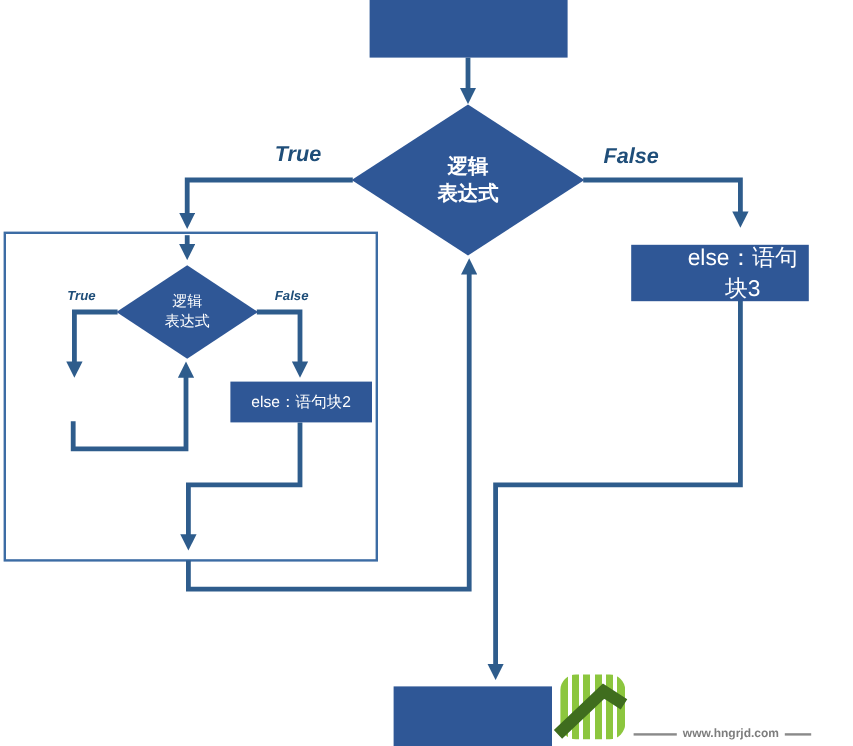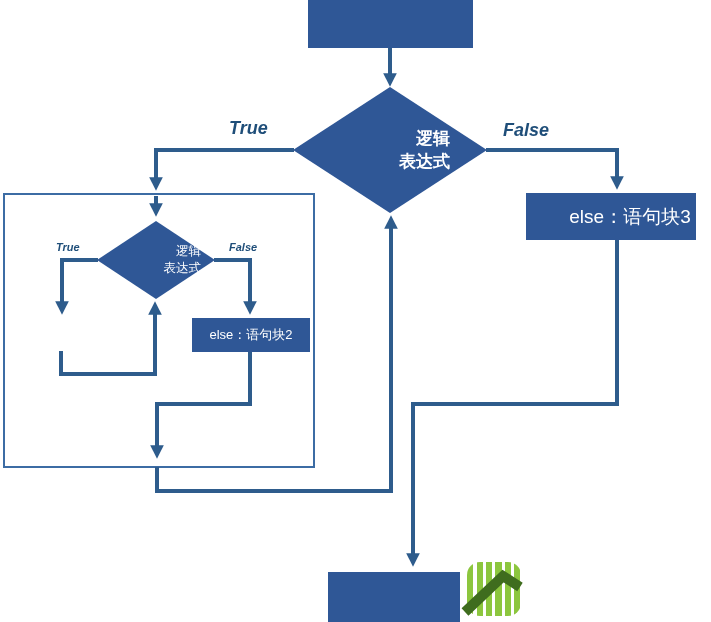--- a/index.html
+++ b/index.html
@@ -14,21 +14,21 @@
     text-align:center;box-sizing:border-box;
   }
   .subbox{
     position:absolute;left:3px;top:193px;width:312px;height:275px;
     border:2px solid #3C6CA4;box-sizing:border-box;background:transparent;
   }
   .cond-label{position:absolute;color:#1F4E79;font-weight:bold;font-style:italic;}
   .cond-label.big{font-size:18px;}
   .cond-label.small{font-size:11px;}
   .diamond-text{
-    position:absolute;color:#ffffff;text-align:right;font-weight:bold;
+    position:absolute;color:#ffffff;text-align:center;font-weight:bold;
   }
   .diamond-text.main{left:330px;top:127px;width:120px;font-size:17px;line-height:23px;}
   .diamond-text.inner{left:111px;top:243px;width:90px;font-size:12.5px;line-height:17px;font-weight:normal;}
   .diamond-text span{display:block;}
 
   
   .wm-logo{
     position:absolute;left:467px;top:562px;width:54px;height:54px;
     border-radius:13px;
     background:repeating-linear-gradient(to right,#8CC63E 0 6px,#ffffff 6px 9.5px);
@@ -75,21 +75,21 @@
       <path d="M617 240 V404 H413 V562" marker-end="url(#arr)"></path>
     </g>
 
     <polygon points="390,87 487,150 390,213 293,150" fill="#2F5796"></polygon>
     <polygon points="156,221 215,260 156,299 97,260" fill="#2F5796"></polygon>
   </svg>
 
   <div class="node-box" style="left:308px;top:0;width:165px;height:48px;"></div>
   <div class="node-box" style="left:328px;top:572px;width:132px;height:50px;"></div>
 
-  <div class="node-box" style="left:526px;top:193px;width:170px;height:47px;font-size:19px;padding-left:38px;">else：语句块3</div>
+  <div class="node-box" style="left:526px;top:204px;width:148px;height:47px;font-size:19px;padding-left:38px;">else：语句块3</div>
   <div class="node-box" style="left:192px;top:318px;width:118px;height:34px;font-size:13px;">else：语句块2</div>
 
   <div class="diamond-text main">
     <span>逻辑</span>
     <span>表达式</span>
   </div>
   <div class="diamond-text inner">
     <span>逻辑</span>
     <span>表达式</span>
   </div>
@@ -97,14 +97,19 @@
   <div class="cond-label big" style="left:229px;top:118px;">True</div>
   <div class="cond-label big" style="left:503px;top:120px;">False</div>
   <div class="cond-label small" style="left:56px;top:241px;">True</div>
   <div class="cond-label small" style="left:229px;top:241px;">False</div>
 
   <div class="wm-logo">
     <svg viewBox="0 0 64 54" xmlns="http://www.w3.org/2000/svg">
       <polyline points="4,50 42,14 59,25" fill="none" stroke="#3F6D1E" stroke-width="10" stroke-linejoin="miter"></polyline>
     </svg>
   </div>
+  <div class="wm-url">
+    <span class="dash l"></span>
+    <span>www.hngrjd.com</span>
+    <span class="dash r"></span>
+  </div>
 
 </div>
 
 </body></html>

